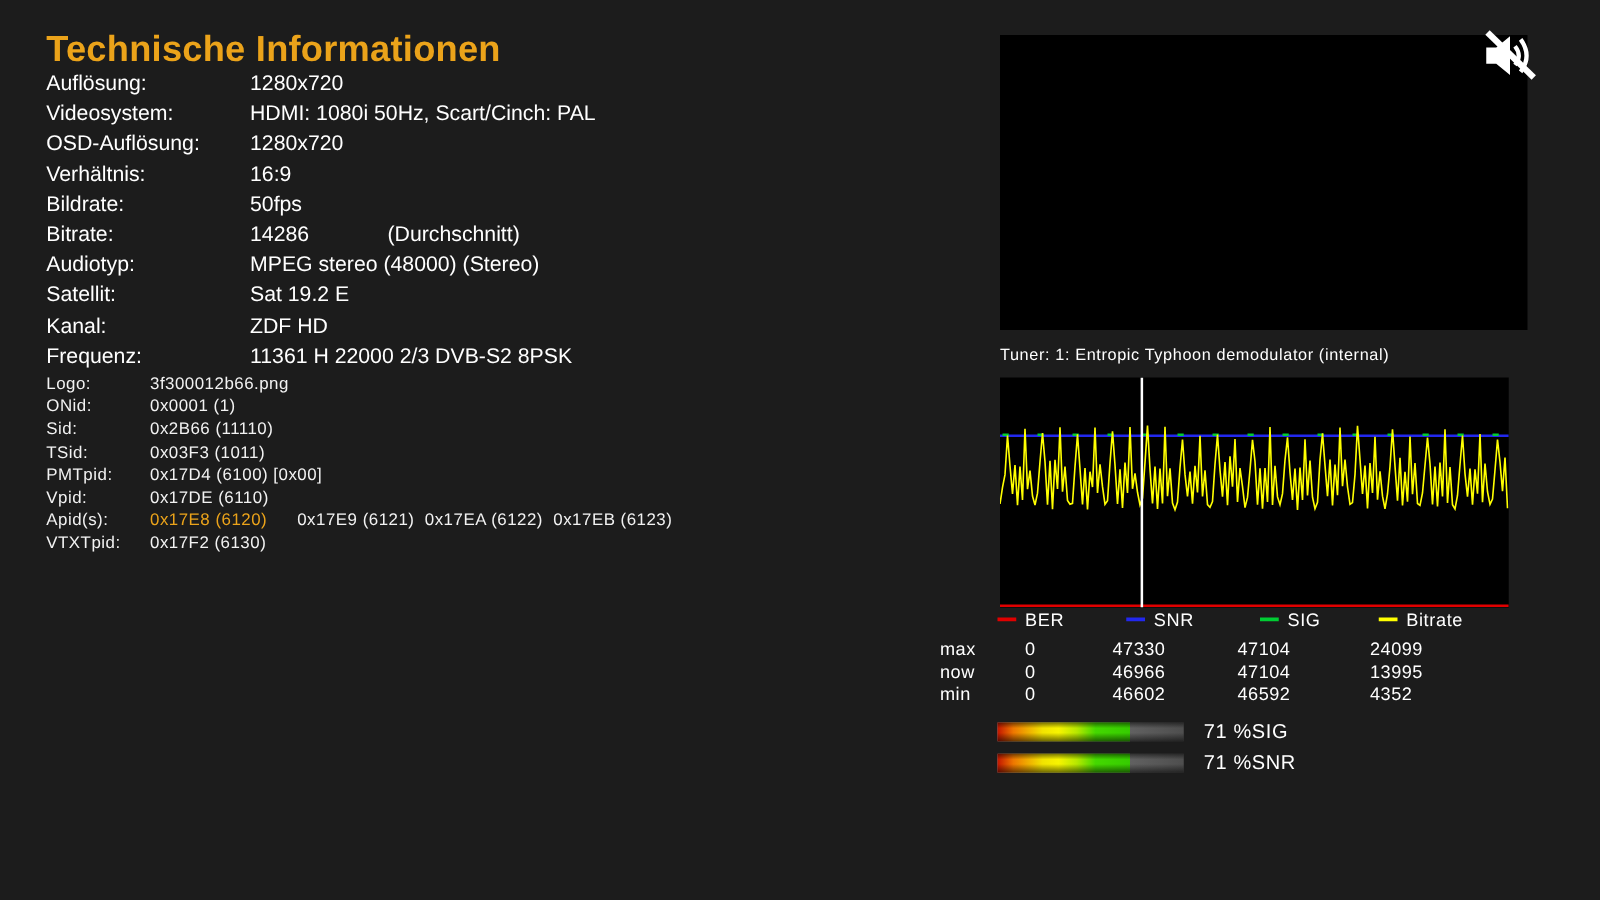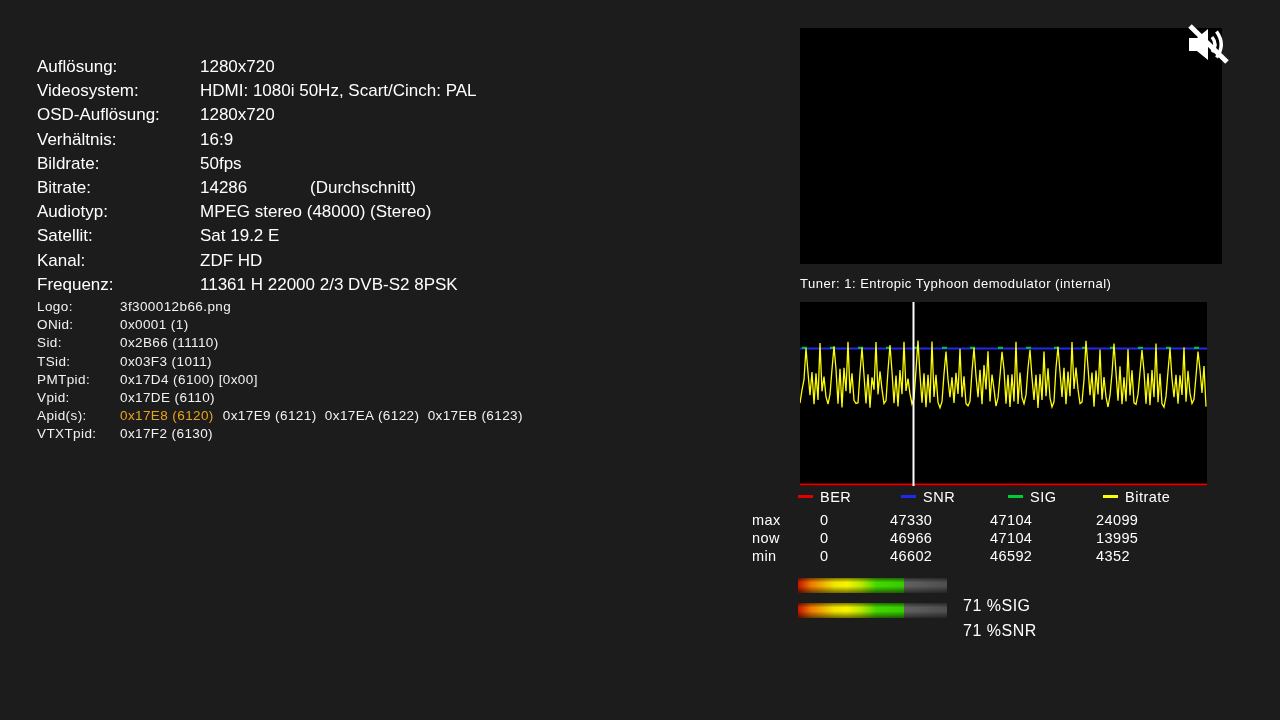--- a/index.html
+++ b/index.html
@@ -21,21 +21,21 @@
   .info{position:absolute;left:37px;top:57px;width:620px;}
   .irow{position:relative;height:24.2px;font-size:17px;font-weight:normal;white-space:pre;}
   .ilabel{position:absolute;left:0;}
   .ival{position:absolute;left:163px;text-align:right;}
   .ival2{position:absolute;left:273px;}
 
   .pids{position:absolute;left:37px;top:299px;width:640px;}
   .prow{position:relative;height:18.2px;font-size:13.5px;letter-spacing:0.4px;white-space:pre;color:#f2f2f2;}
   .plabel{position:absolute;left:0;}
   .pval{position:absolute;left:83px;}
-  .hl{color:#eba31a;margin-right:9px;}
+  .hl{color:#eba31a;margin-right:24px;}
 
   
   .video{position:absolute;left:800px;top:28px;width:422px;height:236px;background:#000;}
   .mute{position:absolute;left:1186px;top:24px;}
 
   .tuner{position:absolute;left:800px;top:276px;font-size:13px;letter-spacing:0.5px;}
 
   .graph{position:absolute;left:800px;top:302px;width:407px;height:184px;background:#000;}
 
   .leg{position:absolute;top:489px;height:18px;font-size:14.5px;letter-spacing:0.5px;}
@@ -47,27 +47,28 @@
   .c1{position:absolute;left:890px;width:65px;text-align:left;}
   .c2{position:absolute;left:990px;width:65px;}
   .c3{position:absolute;left:1096px;width:65px;text-align:left;}
 
   .bar{position:absolute;left:798px;width:149px;height:15px;
        background:linear-gradient(90deg,#9a9a9a 0%,#7c7c7c 30%,#4e4e4e 100%);}
   .bar-fill{position:absolute;left:0;top:0;height:100%;
        background:linear-gradient(90deg,#c21500 0%,#ee7700 12%,#f2e300 34%,#f7f400 46%,#b6e800 60%,#44d800 74%,#35cc00 100%);}
   .bar::after{content:"";position:absolute;inset:0;
        background:linear-gradient(180deg,rgba(0,0,0,.50) 0%,rgba(0,0,0,0) 30%,rgba(0,0,0,0) 55%,rgba(0,0,0,.55) 100%);}
-  .pct{position:absolute;left:963px;font-size:16px;letter-spacing:0.5px;white-space:pre;margin-top:20px;}
+  .pct{position:absolute;left:963px;font-size:16px;letter-spacing:0.5px;white-space:pre;}
 </style>
 </head>
 <body>
 
 <div class="screen">
 
+  <div class="title">Technische Informationen</div>
 
   <div class="info">
     <div class="irow"><span class="ilabel">Auflösung:</span><span class="ival">1280x720</span></div>
     <div class="irow"><span class="ilabel">Videosystem:</span><span class="ival">HDMI: 1080i 50Hz, Scart/Cinch: PAL</span></div>
     <div class="irow"><span class="ilabel">OSD-Auflösung:</span><span class="ival">1280x720</span></div>
     <div class="irow"><span class="ilabel">Verhältnis:</span><span class="ival">16:9</span></div>
     <div class="irow"><span class="ilabel">Bildrate:</span><span class="ival">50fps</span></div>
     <div class="irow"><span class="ilabel">Bitrate:</span><span class="ival">14286</span><span class="ival2">(Durchschnitt)</span></div>
     <div class="irow"><span class="ilabel">Audiotyp:</span><span class="ival">MPEG stereo (48000) (Stereo)</span></div>
     <div class="irow"><span class="ilabel">Satellit:</span><span class="ival">Sat 19.2 E</span></div>

